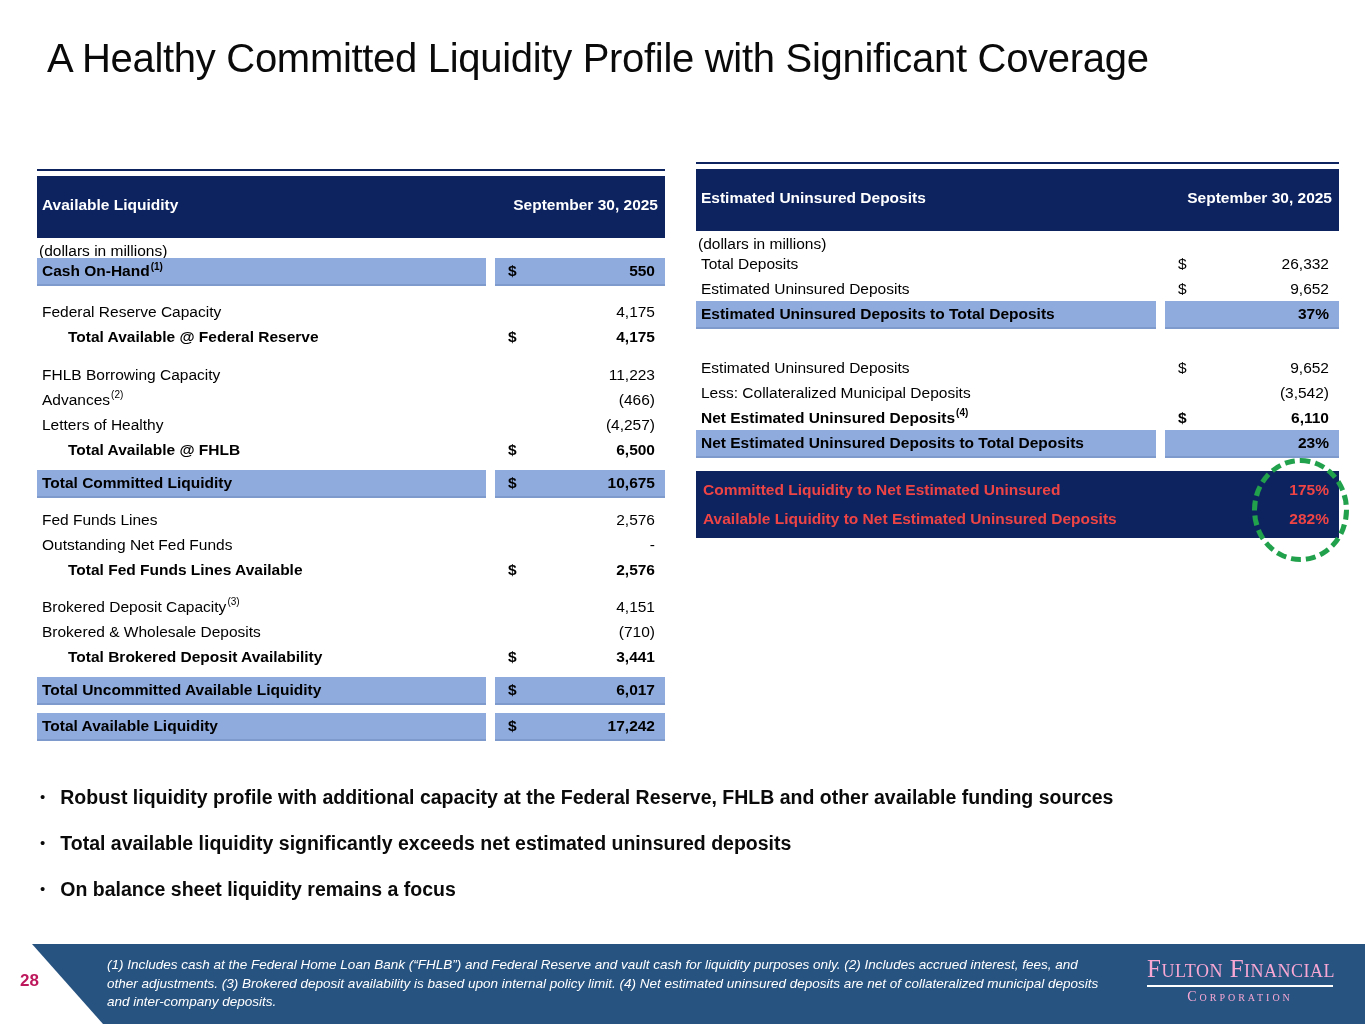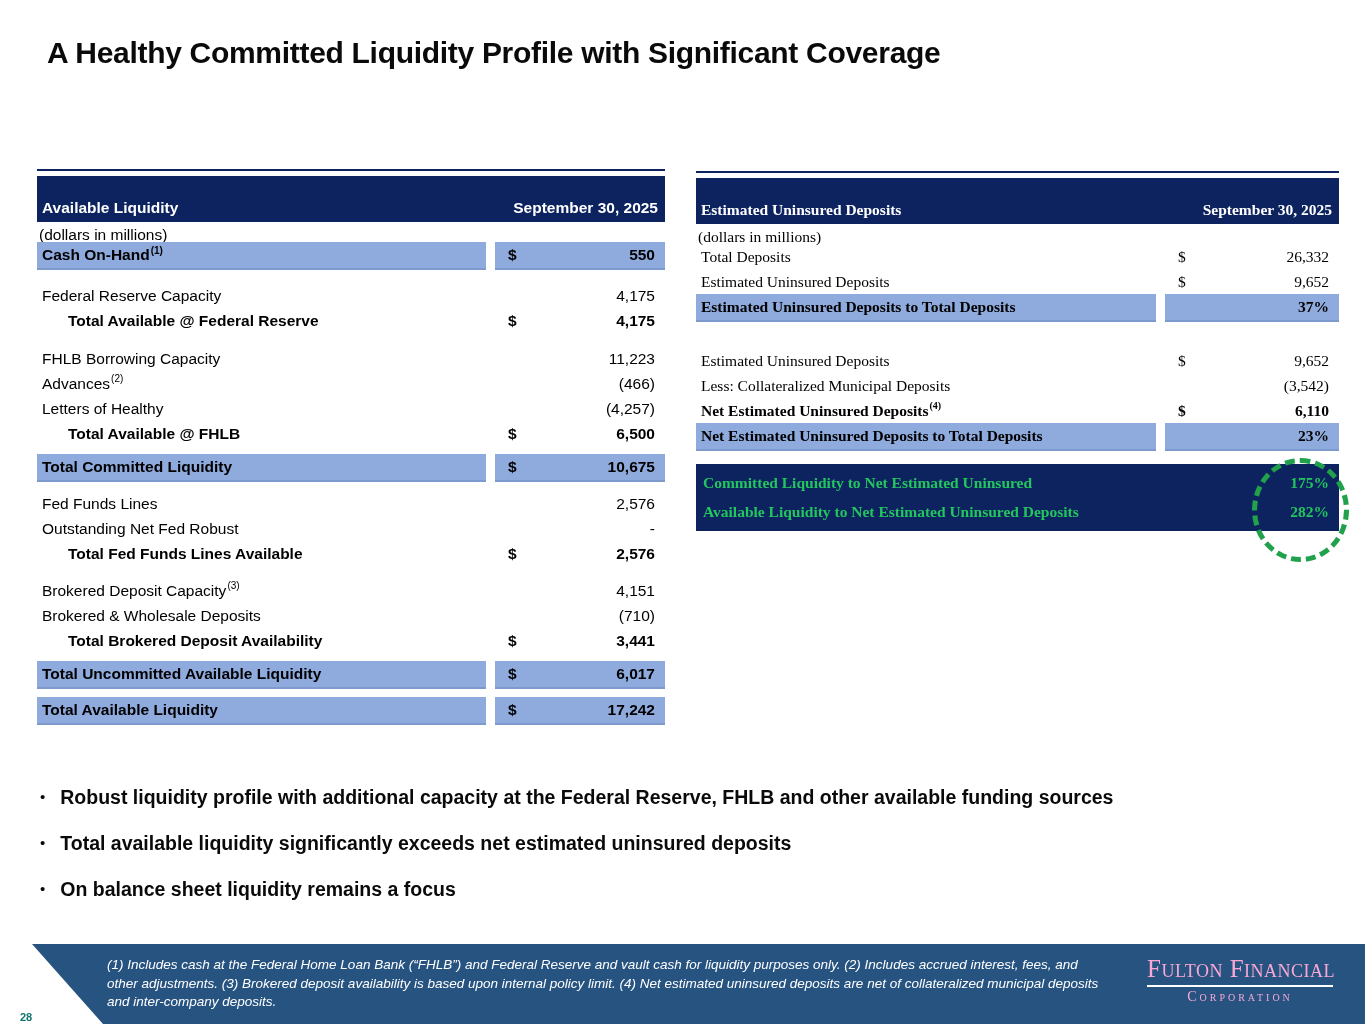--- a/index.html
+++ b/index.html
@@ -12,31 +12,31 @@
   * { box-sizing: border-box; }
   html, body { margin: 0; padding: 0; }
   body {
     width: 1365px; height: 1024px; position: relative;
     background: #ffffff; overflow: hidden;
     font-family: "Liberation Sans", "DejaVu Sans", sans-serif;
     color: #000;
   }
   .slide-title {
     position: absolute; left: 47px; top: 36px;
-    font-size: 30px; font-weight: bold; color: #0a0a0a;
+    font-size: 40px; font-weight: normal; color: #0a0a0a;
     letter-spacing: -0.3px; white-space: nowrap;
   }
   
   .fin-table { position: absolute; }
   #left-table  { left: 37px;  top: 169px; width: 628px; }
-  #right-table { left: 696px; top: 171px; width: 643px; font-family: Liberation Serif, serif; }
+  #right-table { left: 696px; top: 162px; width: 643px; }
   .topline { border-top: 2px solid var(--navy); margin-bottom: 5px; }
   .tbl-header {
     background: var(--navy); color: #fff; font-weight: bold; font-size: 15.5px;
-    height: 46px; display: flex; justify-content: space-between; align-items: flex-end;
+    height: 62px; display: flex; justify-content: space-between; align-items: center;
     padding: 0 7px 5px 5px;
   }
   .tbl-units { font-size: 15.5px; height: 20px; padding: 4px 0 3px 2px; }
   .rows { }
   .row { display: flex; gap: 9px; align-items: center; font-size: 15.5px; height: 25px; }
   .cell-label { flex: 1; height: 100%; display: flex; align-items: center; padding-left: 5px; }
   .cell-value {
     width: 170px; height: 100%; display: flex; justify-content: space-between;
     align-items: center; padding: 0 10px 0 13px;
   }
@@ -47,21 +47,21 @@
   .style-subtotal .cell-label { padding-left: 31px; }
   .style-bold { font-weight: bold; }
   .style-highlight { font-weight: bold; height: 28px; }
   .style-highlight .cell-label,
   .style-highlight .cell-value {
     background: var(--ltblue);
     border-bottom: 2px solid var(--ltblue-edge);
   }
   
   .summary-box {
-    background: var(--navy); color: #22c55e; margin-top: 13px; padding: 4px 0 5px 0;
+    background: var(--navy); color: #ef4444; margin-top: 13px; padding: 4px 0 5px 0;
   }
   .summary-row {
     display: flex; justify-content: space-between; align-items: center;
     font-weight: bold; font-size: 15.5px; height: 29px; padding: 0 10px 0 7px;
   }
   .circle-annotation {
     position: absolute; left: 1252px; top: 458px; width: 97px; height: 104px;
     border: 5px dashed var(--green); border-radius: 50%; z-index: 5;
   }
   
@@ -83,21 +83,21 @@
   }
   .logo {
     position: absolute; left: 1147px; top: 11px; width: 186px; text-align: center;
     color: #f9a8d4; font-family: "Liberation Serif", "DejaVu Serif", serif;
   }
   .logo-name {
     font-variant: small-caps; font-size: 25px; letter-spacing: 0.5px;
     border-bottom: 2px solid #fff; padding-bottom: 1px; line-height: 1.15; white-space: nowrap;
   }
   .logo-sub { font-variant: small-caps; font-size: 14px; letter-spacing: 3px; margin-top: 2px; }
-  .page-number { position: absolute; left: 20px; top: 971px; font-size: 11px; font-weight: bold; color: #0f766e; margin-top: 40px; }
+  .page-number { position: absolute; left: 20px; top: 971px; font-size: 17px; font-weight: bold; color: #be185d; }
 </style>
 </head>
 <body>
 
 <div class="slide-title">A Healthy Committed Liquidity Profile with Significant Coverage</div>
 
 <div class="fin-table" id="left-table">
   <div class="topline"></div>
   <div class="tbl-header">
     <span>Available Liquidity</span>
@@ -190,21 +190,21 @@
           <span class="lbl-text">Fed Funds Lines</span>
         </div>
     <div class="cell-value">
       <span class="dollar"></span>
       <span class="val">2,576</span>
     </div>
   </div>
 
   <div class="row style-plain">
     <div class="cell-label">
-          <span class="lbl-text">Outstanding Net Fed Robust</span>
+          <span class="lbl-text">Outstanding Net Fed Funds</span>
         </div>
     <div class="cell-value">
       <span class="dollar"></span>
       <span class="val">-</span>
     </div>
   </div>
 
   <div class="row style-subtotal">
     <div class="cell-label">
           <span class="lbl-text">Total Fed Funds Lines Available</span>

